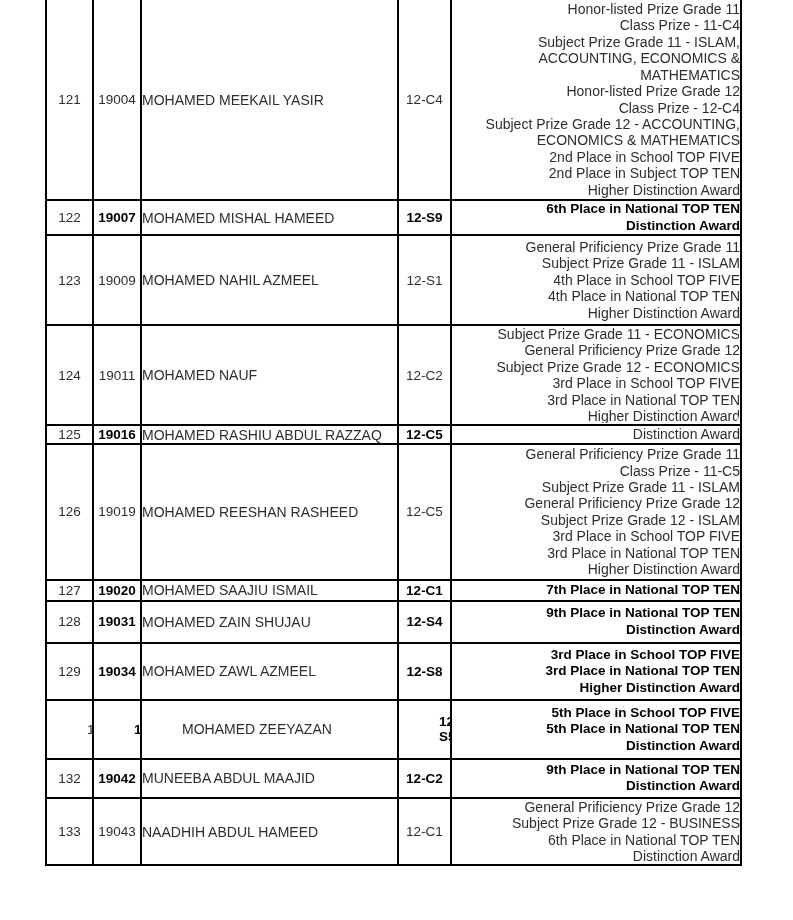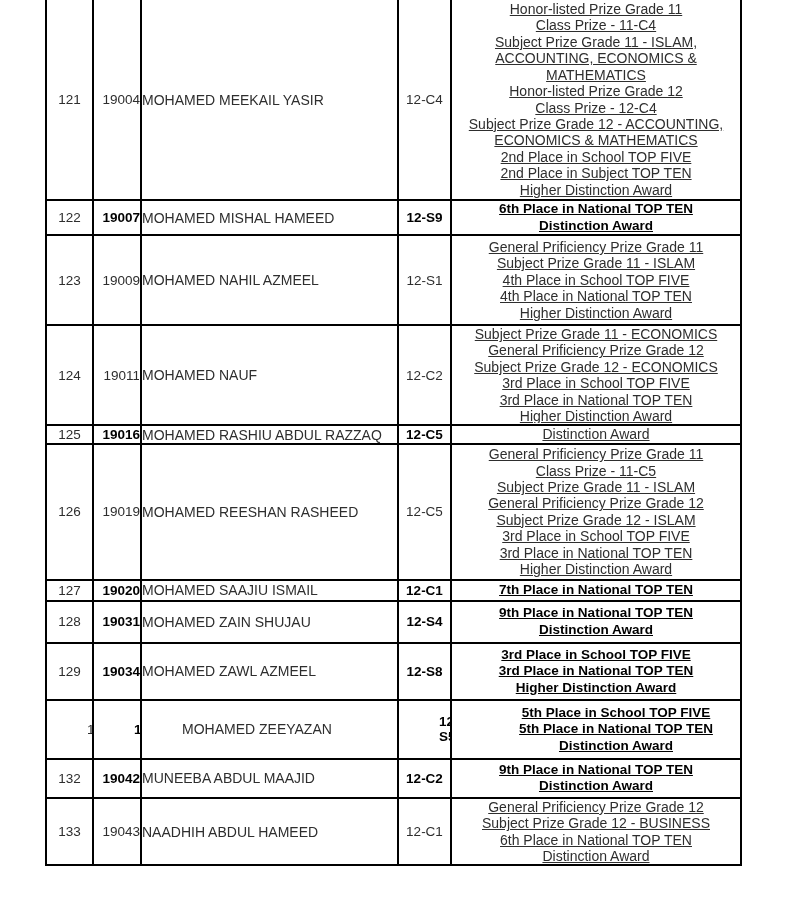--- a/index.html
+++ b/index.html
@@ -39,43 +39,42 @@
   col.c-name  { width: 257px; }
   col.c-class { width: 53px; }
   col.c-awards{ width: 290px; }
 
   td.no {
     text-align: center;
     font-size: 13.5px;
     color: #3d3d3d;
   }
   td.id {
-    text-align: right;
+    text-align: center;
     font-size: 13.5px;
     color: #333333;
   }
   td.name {
     text-align: left;
     padding-left: 4px;
     font-size: 14px;
     color: #1f1f1f;
     white-space: nowrap;
   }
   td.cls {
     text-align: center;
     font-size: 13.5px;
     color: #333333;
   }
   td.awards {
-    text-align: center;
+    text-align: right;
     padding: 2px 2px 2px 4px;
     font-size: 14px;
     line-height: 16.4px;
     color: #2a2a2a;
-    text-decoration: underline;
   }
   tr.bold-row td.id,
   tr.bold-row td.cls {
     font-weight: bold;
     color: #000000;
   }
   tr.awards-bold td.awards {
     font-weight: bold;
     color: #000000;
     font-size: 13.5px;

